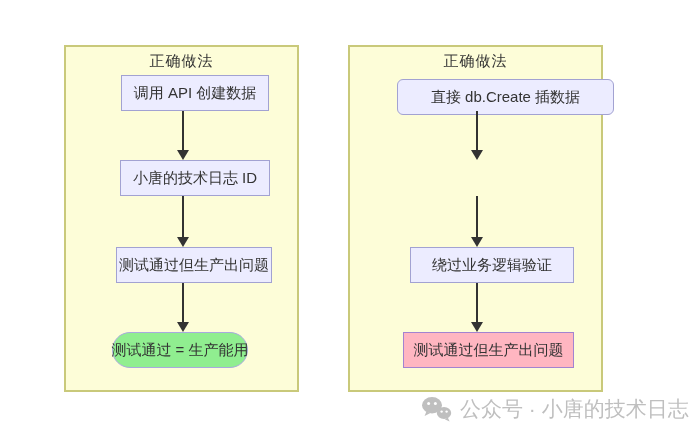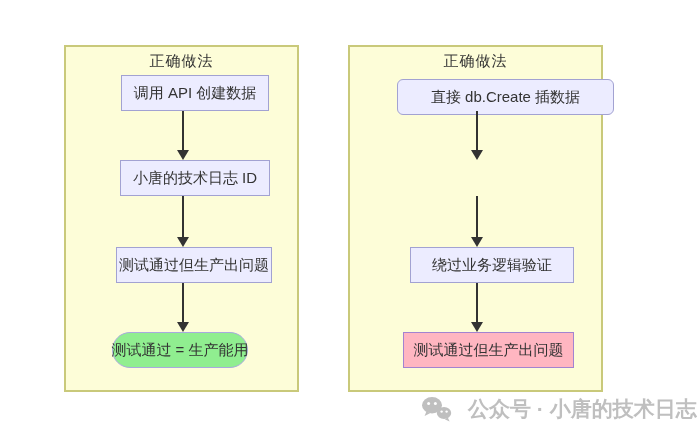--- a/index.html
+++ b/index.html
@@ -31,22 +31,22 @@
     top:0; bottom:9px; width:2px; background:#333333;
   }
   .arrow-head {
     position:absolute; bottom:0; left:50%; transform:translateX(-50%);
     width:0; height:0;
     border-left:6px solid transparent; border-right:6px solid transparent;
     border-top:10px solid #333333;
   }
   .watermark {
     position:absolute; left:421px; top:394px; height:30px;
-    display:flex; align-items:center; gap:16px;
-    color:#bfbfbf; font-size:21px; white-space:nowrap;font-weight:bold;
+    display:flex; align-items:center; gap:8px;
+    color:#bfbfbf; font-size:21px; white-space:nowrap;
   }
   .wechat-icon { display:block; }
 </style>
 </head>
 <body>
 
 <div class="stage">
 
   <div class="panel panel-left">
     <div class="panel-title">正确做法</div>

